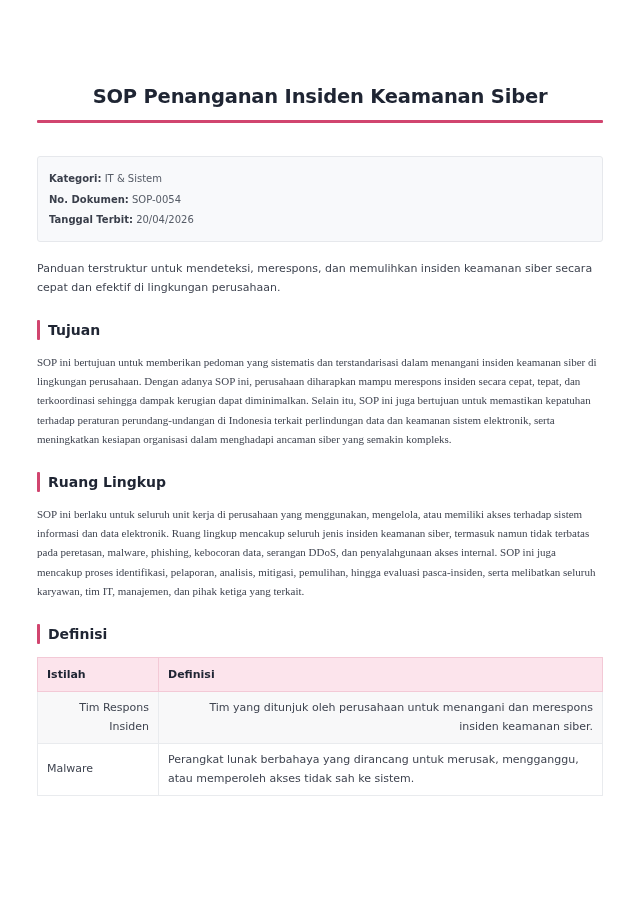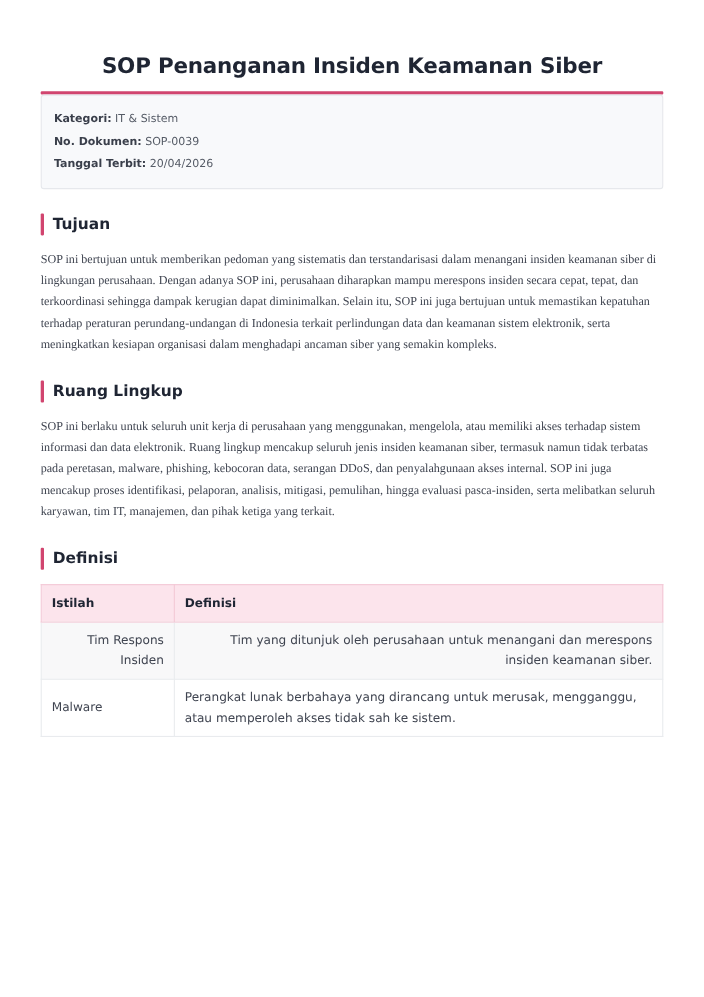--- a/index.html
+++ b/index.html
@@ -3,31 +3,31 @@
 <meta charset="utf-8">
 <style>
   html, body { margin: 0; padding: 0; background: #ffffff; }
   body {
     width: 640px; height: 906px; overflow: hidden;
     font-family: "DejaVu Sans", sans-serif;
     color: #3a3f4b;
   }
   .page { padding: 0 37px; position: relative; }
   .title {
-    margin: 0; padding-top: 48px;
+    margin: 0; padding-top: 85px;
     text-align: center;
     font-family: "DejaVu Sans", sans-serif;
     font-weight: bold; font-size: 19.5px; color: #1f2533;
     letter-spacing: -0.2px;
   }
   .title-rule {
     height: 3px; background: #d1456f; margin-top: 12px; border-radius: 1px;
   }
   .meta-box {
-    margin-top: 0;
+    margin-top: 33px;
     background: #f8f9fb;
     border: 1px solid #e6e8ec;
     border-radius: 3px;
     padding: 12px 11px 10px 11px;
     font-size: 10px; line-height: 20.5px; color: #555b66;
   }
   .meta-row .k { font-weight: bold; color: #3a3f4b; }
   .intro {
     margin: 17px 0 0 0;
     font-size: 11px; line-height: 19.5px; color: #3f4450;
@@ -68,28 +68,29 @@
   <h1 class="title">SOP Penanganan Insiden Keamanan Siber</h1>
   <div class="title-rule"></div>
 
   <div class="meta-box">
     <div class="meta-row">
       <span class="k">Kategori:</span>
       <span>IT &amp; Sistem</span>
     </div>
     <div class="meta-row">
       <span class="k">No. Dokumen:</span>
-      <span>SOP-0039</span>
+      <span>SOP-0054</span>
     </div>
     <div class="meta-row">
       <span class="k">Tanggal Terbit:</span>
       <span>20/04/2026</span>
     </div>
   </div>
 
+  <p class="intro">Panduan terstruktur untuk mendeteksi, merespons, dan memulihkan insiden keamanan siber secara cepat dan efektif di lingkungan perusahaan.</p>
 
   <div class="section-h">
     <span class="bar"></span>
     <span class="txt">Tujuan</span>
   </div>
   <p class="para">SOP ini bertujuan untuk memberikan pedoman yang sistematis dan terstandarisasi dalam menangani insiden keamanan siber di lingkungan perusahaan. Dengan adanya SOP ini, perusahaan diharapkan mampu merespons insiden secara cepat, tepat, dan terkoordinasi sehingga dampak kerugian dapat diminimalkan. Selain itu, SOP ini juga bertujuan untuk memastikan kepatuhan terhadap peraturan perundang-undangan di Indonesia terkait perlindungan data dan keamanan sistem elektronik, serta meningkatkan kesiapan organisasi dalam menghadapi ancaman siber yang semakin kompleks.</p>
 
   <div class="section-h">
     <span class="bar"></span>
     <span class="txt">Ruang Lingkup</span>

